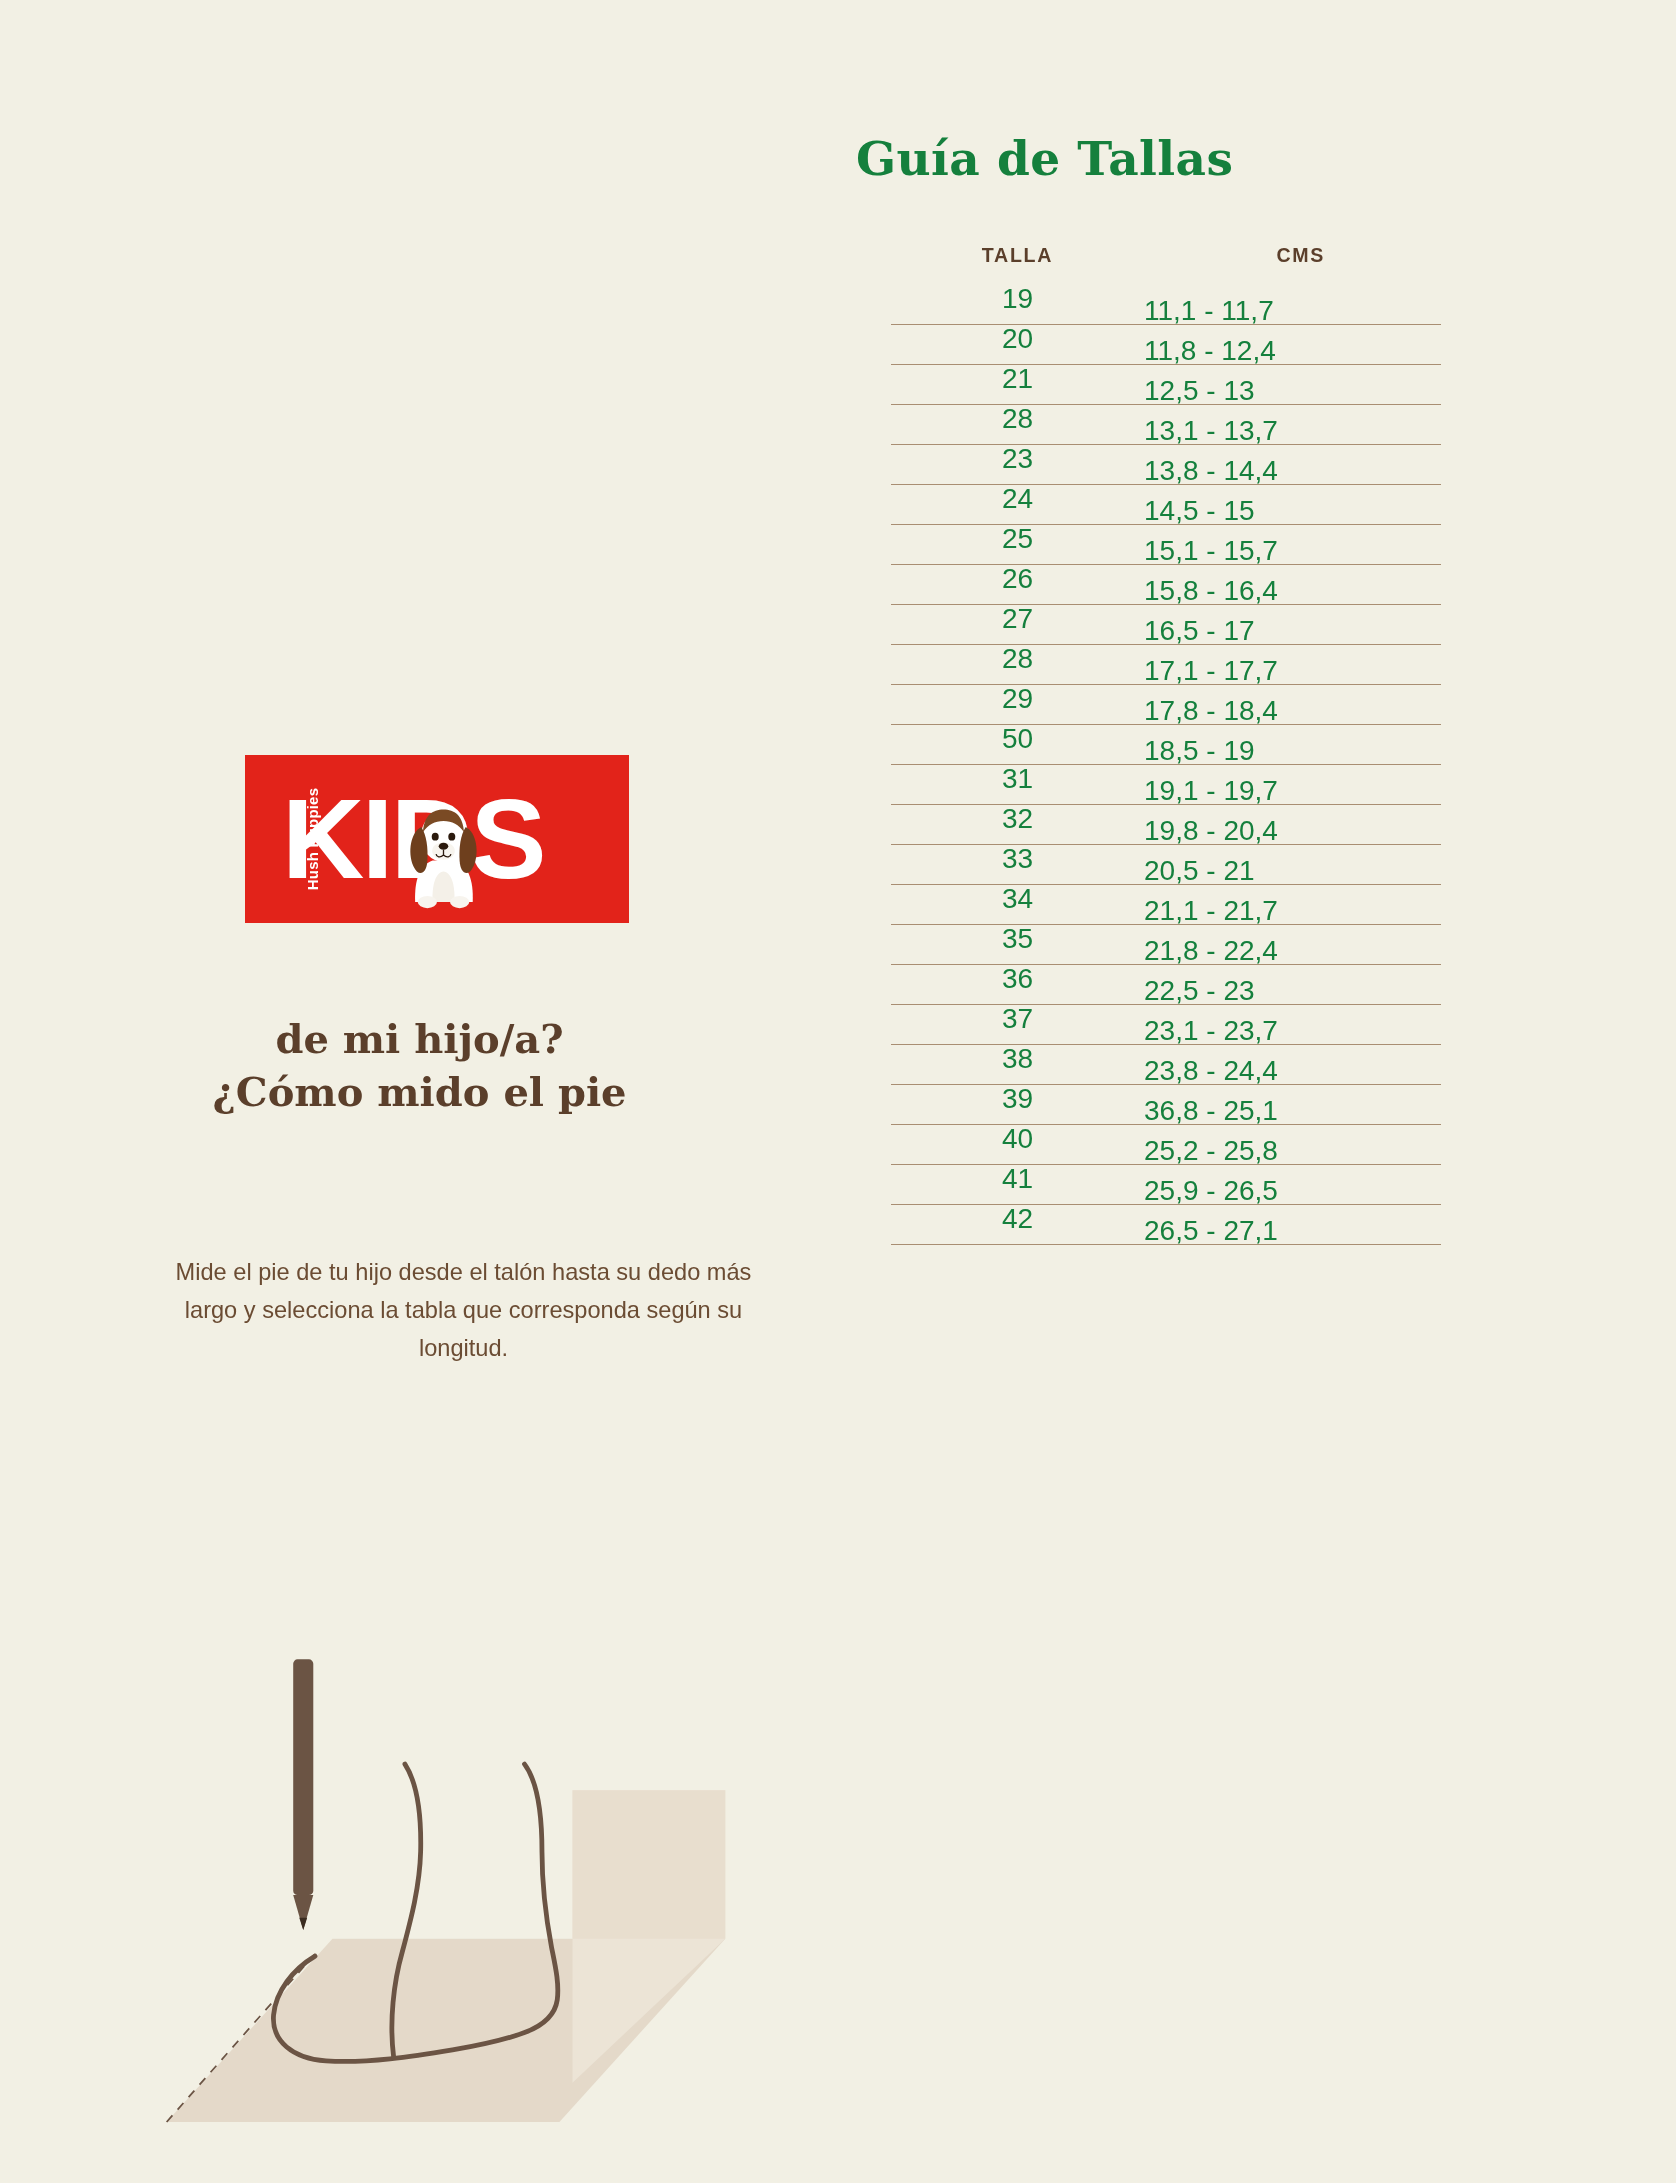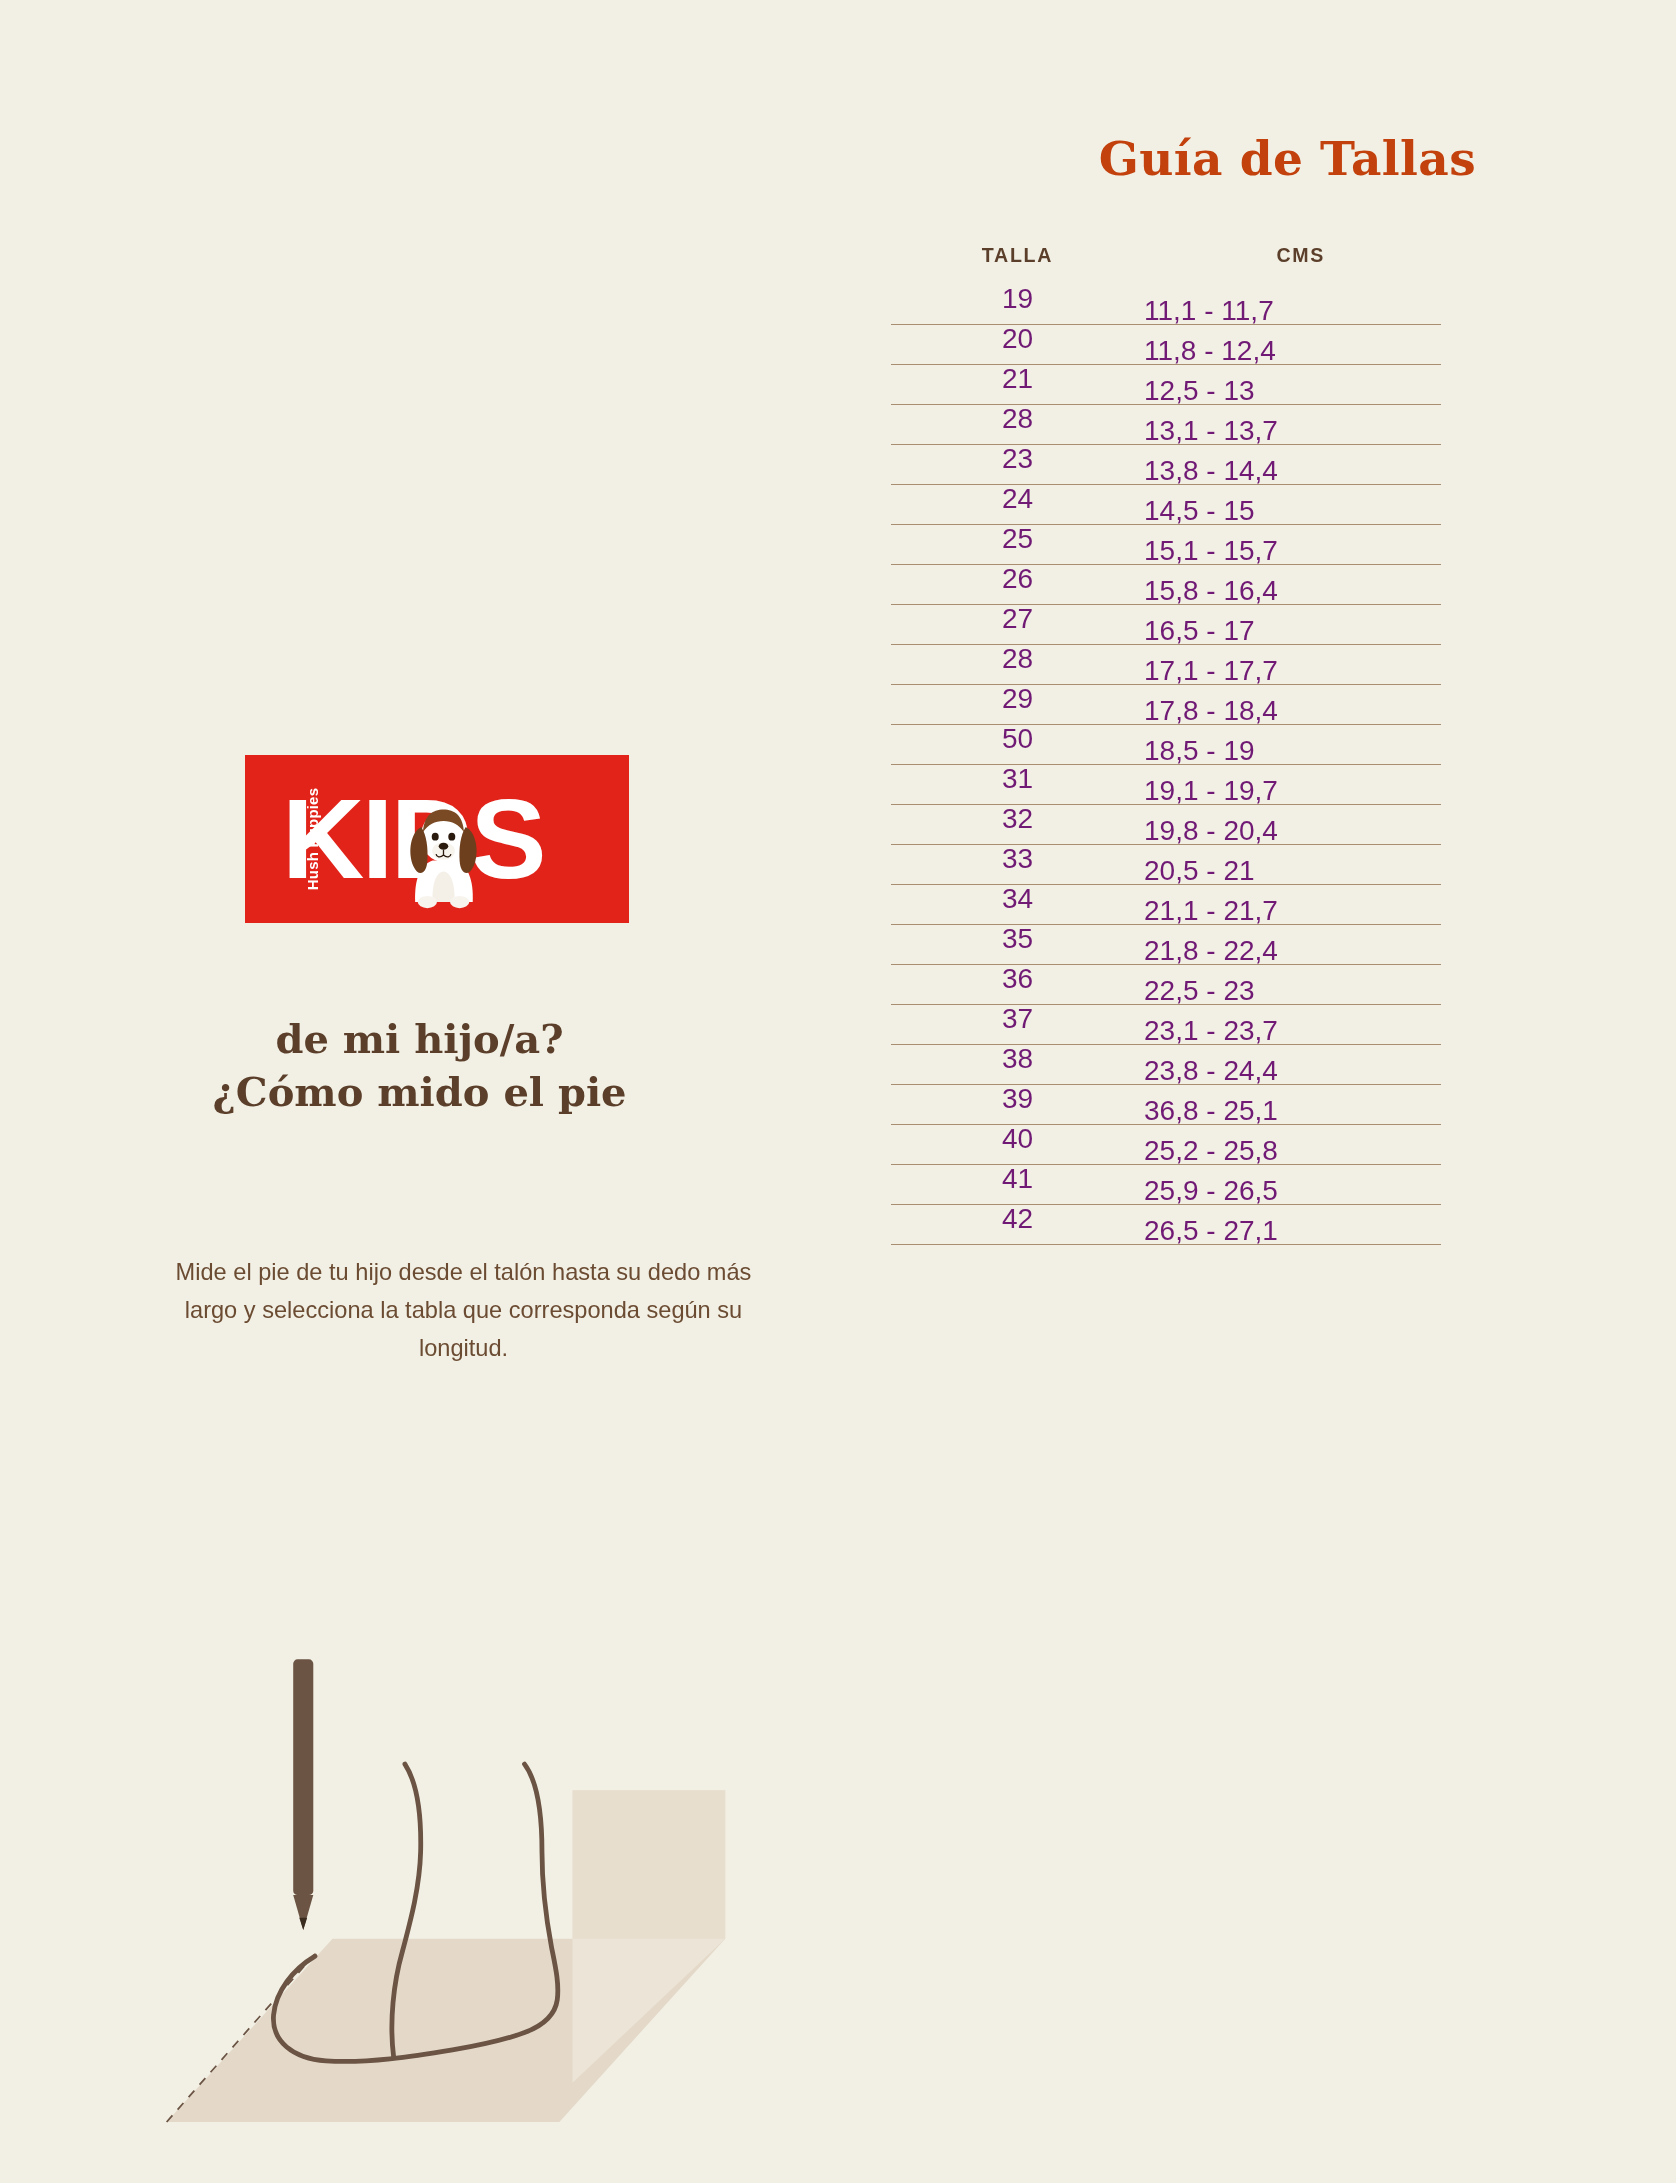--- a/index.html
+++ b/index.html
@@ -27,22 +27,22 @@
     position: absolute;
     left: 856px;
     top: 131px;
     width: 620px;
   }
   .guide-title {
     font-family: "DejaVu Serif", serif;
     font-weight: bold;
     font-size: 47px;
     letter-spacing: 0.4px;
-    color: #c2410c;
-    text-align: right;
+    color: #15803d;
+    text-align: left;
     margin: 0 0 57px 0;
     white-space: nowrap;
   }
   table.size-table {
     border-collapse: collapse;
     width: 550px;
     margin: 11px auto;
     table-layout: fixed;
   }
   table.size-table col.c-talla { width: 46%; }
@@ -56,21 +56,21 @@
     color: #5b3f2b;
     padding-bottom: 18.3px;
     text-align: center;
     border: none;
   }
   table.size-table th.th-cms { padding-left: 17.5px; }
 
   table.size-table td {
     font-family: "Liberation Sans", sans-serif;
     font-size: 28px;
-    color: #701a75;
+    color: #15803d;
     border-bottom: 1.3px solid #a98e72;
     height: 39px;
     padding: 0;
     vertical-align: middle;
   }
   td.td-talla {
     text-align: center;
     position: relative;
     top: -6.1px;
   }

